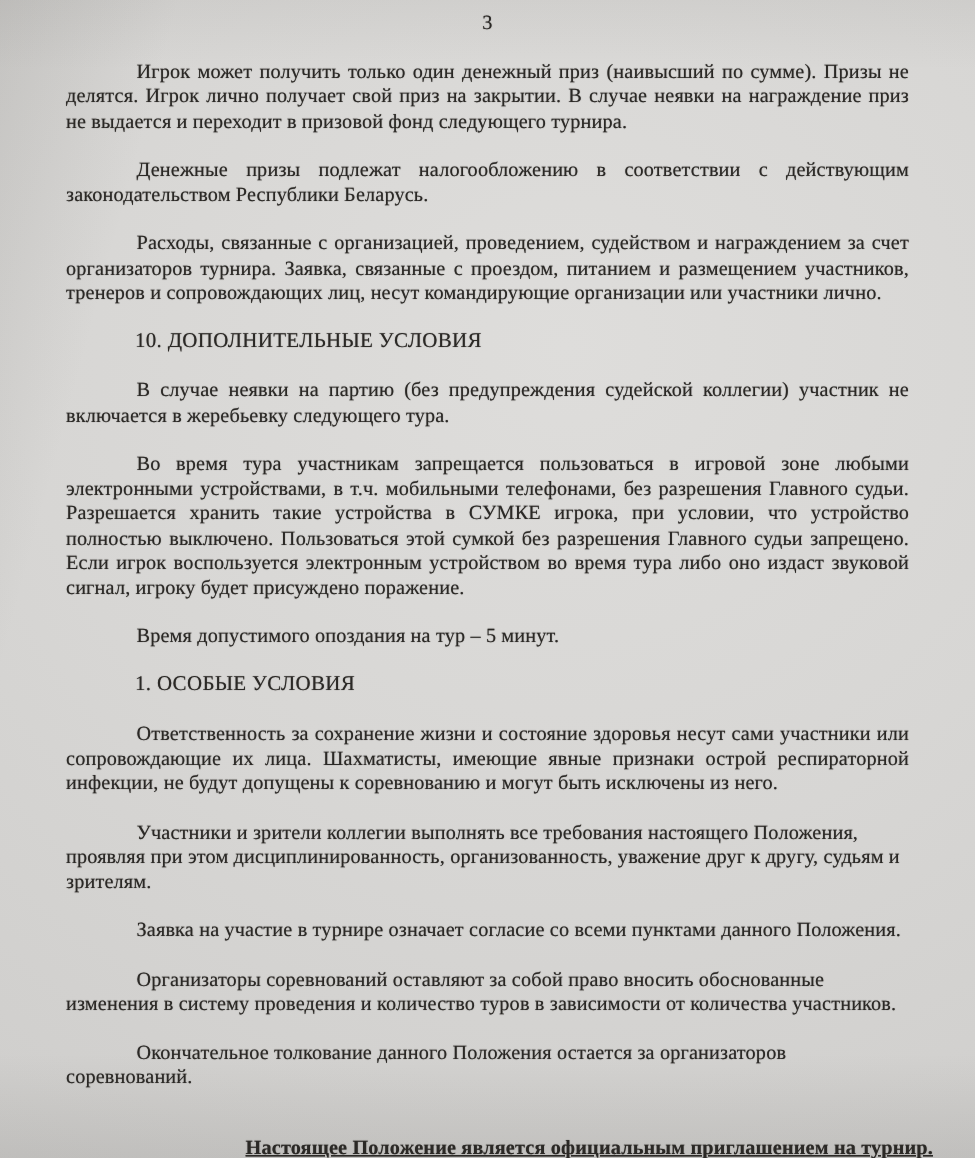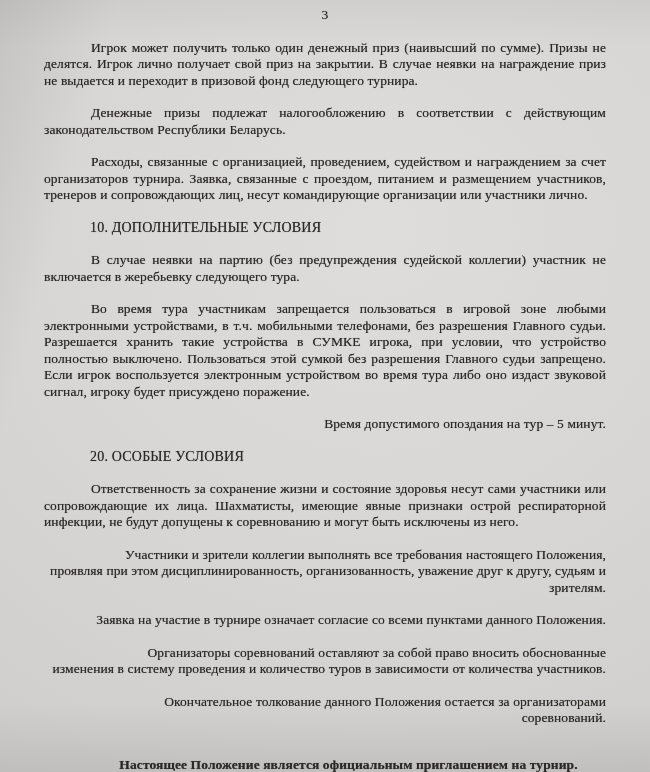--- a/index.html
+++ b/index.html
@@ -38,59 +38,60 @@
   .page-number {
     text-align: center;
     margin-bottom: 14px;
   }
   p.para {
     margin: 16px;
     text-indent: 47px;
     text-align: justify;
   }
   p.para.ragged {
-    text-align: right;
+    text-align: left;
   }
   h2.sec-heading {
     margin: 12px 0 3px 62px;
     font-size: 14px;
     font-weight: normal;
     letter-spacing: 0.2px;
   }
   p.para.gap-before {
     margin-top: 5px;
   }
   p.closing {
     margin: 30px 0 12px 0;
     text-indent: 47px;
     font-weight: bold;
-    text-align: center;
+    text-align: right;
+    text-decoration: underline;
   }
 </style>
 </head>
 <body>
 
 <div class="photo">
   <div class="page">
 
     <div class="page-number">3</div>
 
     <p class="para">Игрок может получить только один денежный приз (наивысший по сумме). Призы не делятся. Игрок лично получает свой приз на закрытии. В случае неявки на награждение приз не выдается и переходит в призовой фонд следующего турнира.</p>
     <p class="para">Денежные призы подлежат налогообложению в соответствии с действующим законодательством Республики Беларусь.</p>
 
     <p class="para">Расходы, связанные с организацией, проведением, судейством и награждением за счет организаторов турнира. Заявка, связанные с проездом, питанием и размещением участников, тренеров и сопровождающих лиц, несут командирующие организации или участники лично.</p>
 
     <h2 class="sec-heading">10. ДОПОЛНИТЕЛЬНЫЕ УСЛОВИЯ</h2>
     <p class="para">В случае неявки на партию (без предупреждения судейской коллегии) участник не включается в жеребьевку следующего тура.</p>
     <p class="para">Во время тура участникам запрещается пользоваться в игровой зоне любыми электронными устройствами, в т.ч. мобильными телефонами, без разрешения Главного судьи. Разрешается хранить такие устройства в СУМКЕ игрока, при условии, что устройство полностью выключено. Пользоваться этой сумкой без разрешения Главного судьи запрещено. Если игрок воспользуется электронным устройством во время тура либо оно издаст звуковой сигнал, игроку будет присуждено поражение.</p>
     <p class="para ragged">Время допустимого опоздания на тур – 5 минут.</p>
 
-    <h2 class="sec-heading">20. ОСОБЫЕ УСЛОВИЯ</h2>
+    <h2 class="sec-heading">1. ОСОБЫЕ УСЛОВИЯ</h2>
     <p class="para">Ответственность за сохранение жизни и состояние здоровья несут сами участники или сопровождающие их лица. Шахматисты, имеющие явные признаки острой респираторной инфекции, не будут допущены к соревнованию и могут быть исключены из него.</p>
     <p class="para ragged">Участники и зрители коллегии выполнять все требования настоящего Положения, проявляя при этом дисциплинированность, организованность, уважение друг к другу, судьям и зрителям.</p>
     <p class="para ragged gap-before">Заявка на участие в турнире означает согласие со всеми пунктами данного Положения.</p>
     <p class="para ragged">Организаторы соревнований оставляют за собой право вносить обоснованные изменения в систему проведения и количество туров в зависимости от количества участников.</p>
-    <p class="para ragged">Окончательное толкование данного Положения остается за организаторами соревнований.</p>
+    <p class="para ragged">Окончательное толкование данного Положения остается за организаторов соревнований.</p>
 
     <p class="closing">Настоящее Положение является официальным приглашением на турнир.</p>
 
   </div>
 </div>
 
 </body></html>

